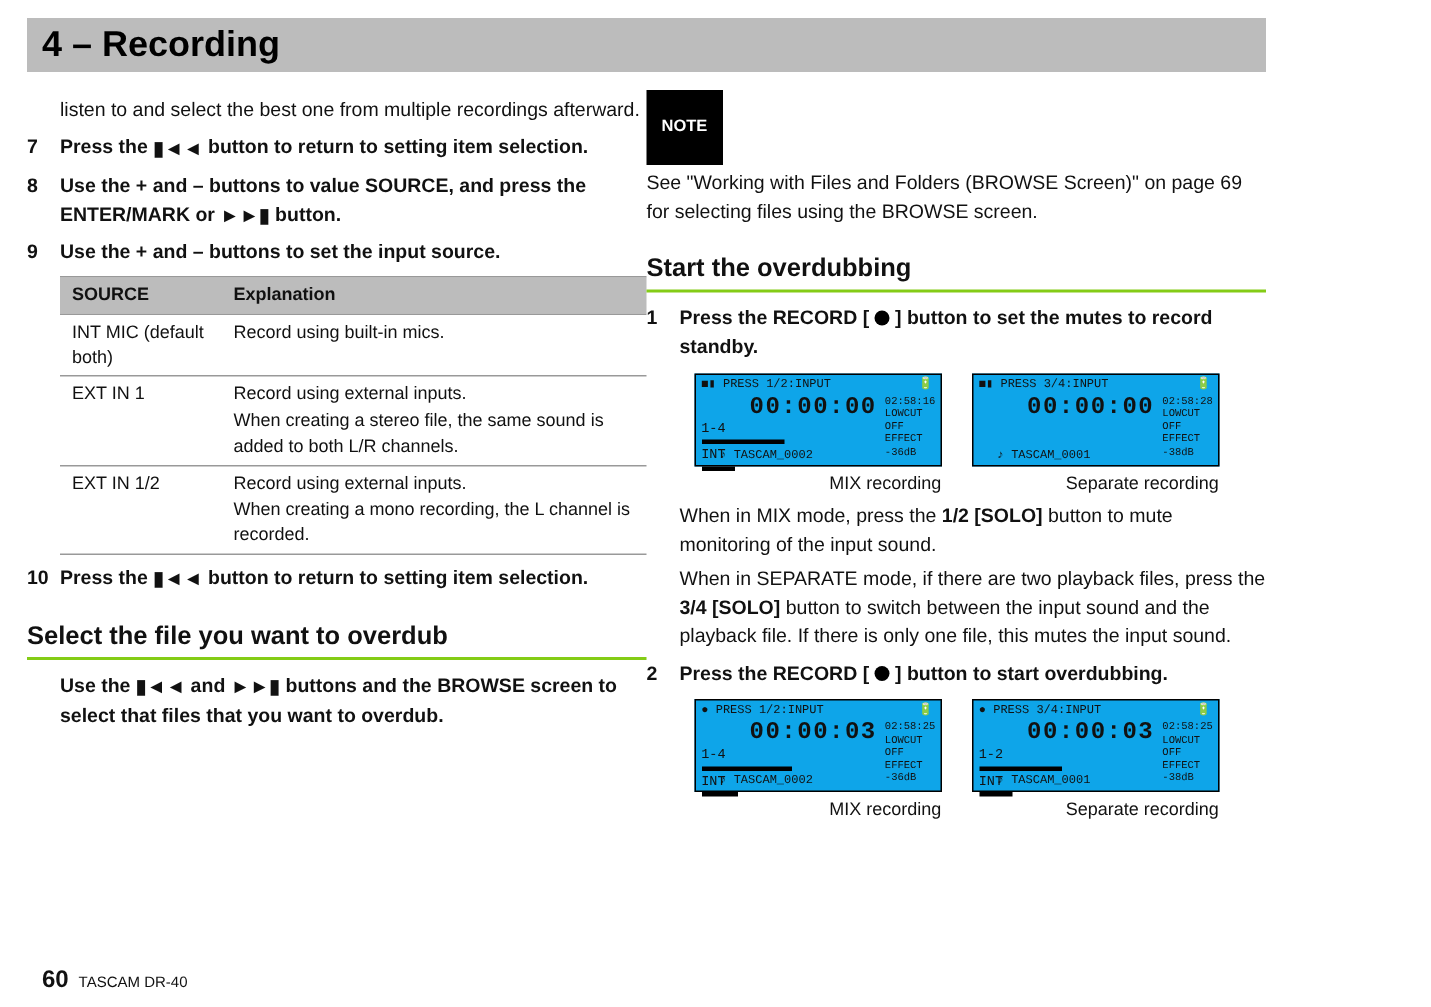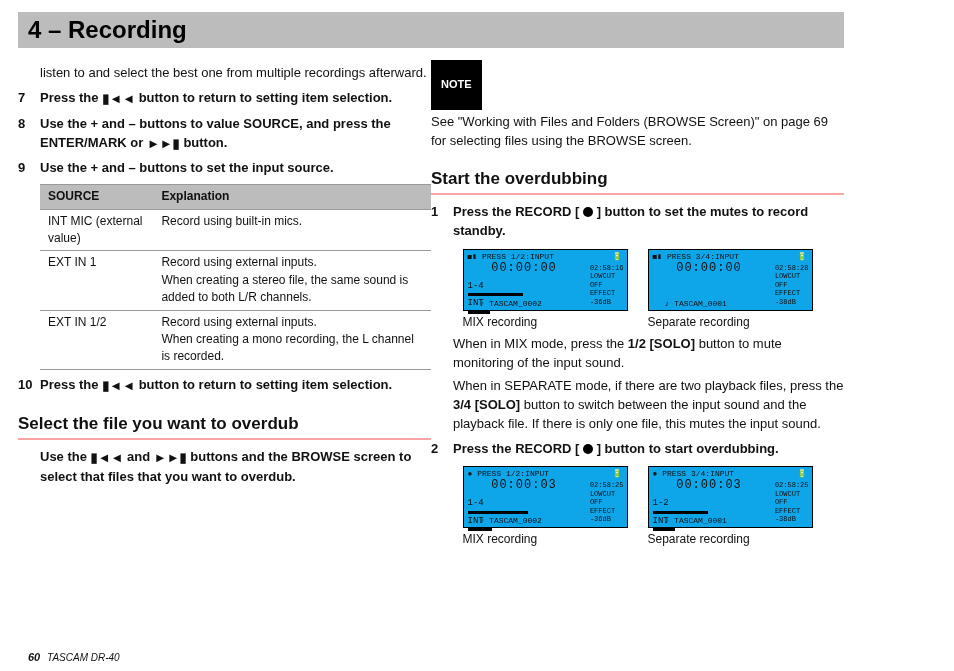--- a/index.html
+++ b/index.html
@@ -9,34 +9,34 @@
   .col{flex:1 1 0;min-width:0;font-size:13px;line-height:1.45}
   .num-item{display:flex;margin:6px 0}
   .num-item .n{width:22px;flex:0 0 22px;font-weight:700}
   .num-item .txt{flex:1}
   .b{font-weight:700}
   .mono{font-family:Liberation Sans, sans-serif}
   .px{padding-left:22px;margin:4px 0}
   table.src{border-collapse:collapse;width:100%;margin:6px 0 6px 22px;width:calc(100% - 22px)}
   table.src th{background:#bcbcbc;text-align:left;padding:3px 8px;font-weight:700;font-size:12px;border-top:1px solid #999;border-bottom:1px solid #999}
   table.src td{vertical-align:top;padding:3px 8px;font-size:12px;border-bottom:1px solid #999}
-  .h2{font-weight:800;font-size:17px;border-bottom:2px solid #fca5a5;padding-bottom:2px;margin:16px 0 8px 0}
+  .h2{font-weight:800;font-size:17px;border-bottom:2px solid #84cc16;padding-bottom:2px;margin:16px 0 8px 0}
   .note-lbl{display:inline-block;background:#000;color:#fff;font-weight:700;font-size:11px;padding:17px 10px;margin-bottom:3px}
   .shots{display:flex;gap:20px;justify-content:center;margin:8px 0 2px 0}
   .shot{width:165px}
   .screen{border:1px solid #000;height:62px;padding:4px;font-family:"Courier New",monospace;font-size:9px;line-height:1.15;position:relative;background:#0ea5e9;box-sizing:border-box}
-  .screen .time{font-size:12px;font-weight:400;text-align:center;letter-spacing:1px;position:absolute;top:12px;left:0;right:42px}
+  .screen .time{font-size:16px;font-weight:700;text-align:right;letter-spacing:1px;position:absolute;top:12px;left:0;right:42px}
   .screen .topbar{position:absolute;top:2px;left:4px;right:4px;white-space:nowrap;font-size:8px}
   .screen .side{position:absolute;top:14px;right:3px;font-size:7px;text-align:left;line-height:1.2}
   .screen .lvlgraph{position:absolute;left:4px;top:31px;width:110px}
   .lvlgraph .bar{height:3px;background:#000;margin:2px 0}
   .screen .bot{position:absolute;bottom:2px;left:16px;right:4px;font-size:8px}
-  .cap{text-align:left;font-size:12px;margin-top:3px}
+  .cap{text-align:right;font-size:12px;margin-top:3px}
   .footer{position:absolute;bottom:8px;left:28px;font-size:10px}
-  .footer .pn{font-weight:800;font-style:italic;font-size:11px;margin-right:4px}
+  .footer .pn{font-weight:800;font-size:16px;margin-right:4px}
   .icon{display:inline-block;vertical-align:-1px}
   .dot{width:10px;height:10px;background:#000;border-radius:50%;display:inline-block;vertical-align:-1px}
   .sq{width:9px;height:9px;background:#000;display:inline-block;vertical-align:-1px}
 </style>
 </head>
 <body>
 
 <div class="page">
   <div class="hdr">4 – Recording</div>
   <div class="cols">
@@ -59,21 +59,21 @@
         <div class="txt">Use the + and – buttons to set the input source.</div>
       </div>
 
       <table class="src">
         <tbody>
             <tr>
               <th>SOURCE</th>
               <th>Explanation</th>
             </tr>
         <tr>
-              <td>INT MIC (external value)</td>
+              <td>INT MIC (default both)</td>
               <td>Record using built-in mics.</td>
             </tr>
         <tr>
               <td>EXT IN 1</td>
               <td style="white-space:pre-line">Record using external inputs.
 When creating a stereo file, the same sound is added to both L/R channels.</td>
             </tr>
         <tr>
               <td>EXT IN 1/2</td>
               <td><span style="white-space:pre-line">Record using external inputs.
@@ -180,15 +180,15 @@
           </div>
           <div class="cap">Separate recording</div>
         </div>
       </div>
 
     </div>
   </div>
 
   <div class="footer">
     <span class="pn">60</span>
-    <span style="font-style:italic">TASCAM DR-40</span>
+    <span style="">TASCAM DR-40</span>
   </div>
 </div>
 
 </body></html>

